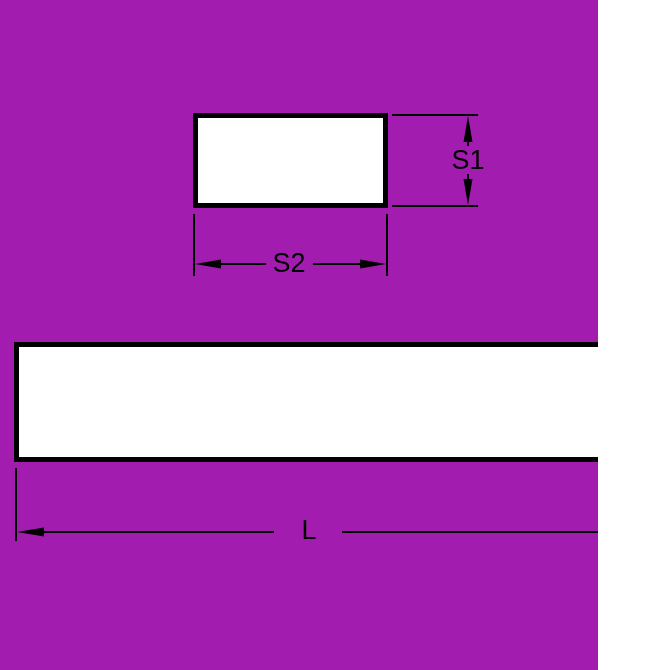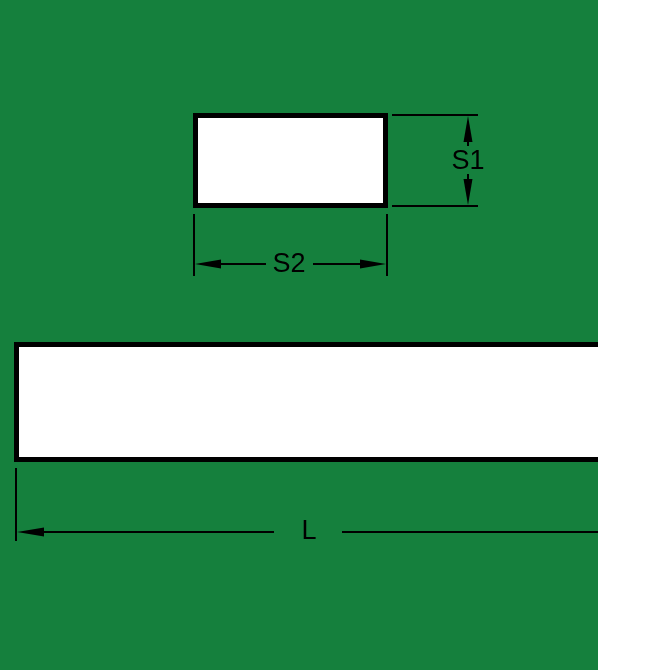--- a/index.html
+++ b/index.html
@@ -4,21 +4,21 @@
 <style>
   html, body {
     margin: 0;
     padding: 0;
     background: #ffffff;
   }
   .canvas {
     position: relative;
     width: 598px;
     height: 670px;
-    background: #15803d;
+    background: #a21caf;
     overflow: hidden;
   }
   svg {
     display: block;
   }
   .dim-text {
     font-family: "Liberation Sans", sans-serif;
     font-size: 27px;
     fill: #000000;
   }

